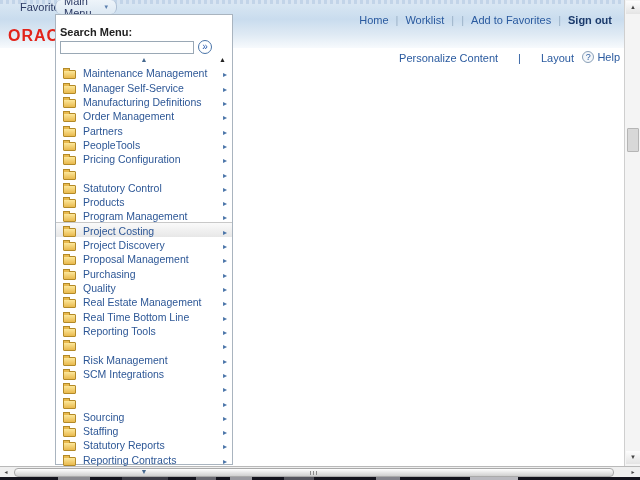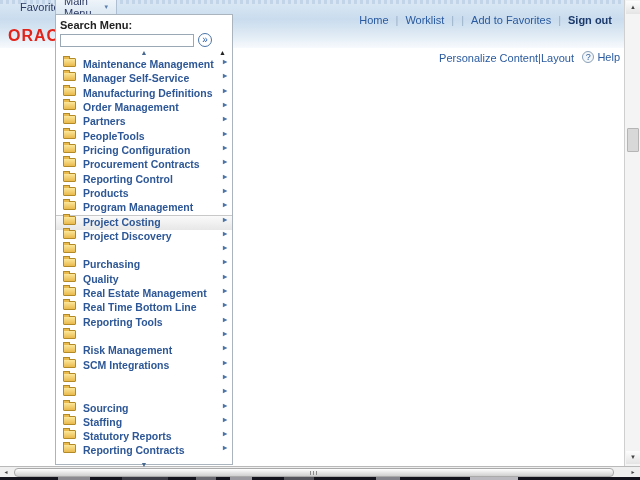--- a/index.html
+++ b/index.html
@@ -9,56 +9,56 @@
   
   .banner { position:absolute; left:0; top:0; width:624px; height:48px;
     background:linear-gradient(180deg,#d9e7f3 6%,#c9dcee 40%,#dfeaf4 72%,#f7fafd 100%); }
   .banner-pattern { position:absolute; left:0; top:0; width:100%; height:4px;
     background:repeating-linear-gradient(90deg,#c2d4e8 0 3px,#d9e5f2 3px 6px); }
 
   .tab { position:absolute; top:0; height:14px; display:flex; align-items:center; gap:4px;
     font-size:11px; color:#2c3a64; padding:0 8px; cursor:pointer; }
   .tab-favorites { left:12px; border-right:1px solid #aebfd4; }
   .tab-mainmenu { left:55px; width:62px; background:linear-gradient(180deg,#eef4fa,#dce8f3);
-    border-left:1px solid #aebfd4; border-right:1px solid #aebfd4; }
+    border-left:1px solid #aebfd4; border-right:1px solid #aebfd4;border-radius:6px; }
   .caret { font-size:7px; color:#5b7fae; }
 
   .nav-links { position:absolute; right:12px; top:14px; display:flex; align-items:flex-start; gap:7px;
     font-size:11px; }
   .nav-link { color:#2a5a9f; cursor:pointer; }
   .nav-sep { color:#9ab0c6; }
   .nav-signout { color:#1b3a6b; font-weight:bold; cursor:pointer; }
 
   .logo { position:absolute; left:8px; top:27px; font-size:16px; font-weight:bold;
     color:#e2231a; letter-spacing:1px; }
 
   
   .page-controls { position:absolute; top:52px; right:66px; font-size:11px; color:#2a5a9f;
-    display:flex; gap:0; }
+    display:flex; gap:20px; }
   .page-controls .ctl { cursor:pointer; }
   .help-box { position:absolute; top:51px; right:20px; display:flex; align-items:center; gap:3px;
     font-size:11px; color:#2a5a9f; cursor:pointer; }
   .help-circle { width:12px; height:12px; border:1px solid #8aa0b8; border-radius:50%;
     background:#f4f7fa; color:#2a5a9f; font-size:9px; line-height:10px; text-align:center; }
 
   
   .menu-panel { position:absolute; left:55px; top:14px; width:178px; height:451px;
     background:#ffffff; border:1px solid #a9b4bf; z-index:5; }
-  .search-label { font-size:11px; font-weight:bold; color:#222222; padding:4px 0 2px 4px; }
+  .search-label { font-size:11px; font-weight:bold; color:#222222; padding:4px 0 2px 4px;margin-top:7px; }
   .search-row { display:flex; align-items:center; gap:4px; padding-left:4px; }
   .search-input { width:134px; height:13px; border:1px solid #9aa8b5; font-size:10px; padding:0 2px; }
   .go-btn { width:14px; height:14px; border:1px solid #4a74a8; border-radius:50%; background:#ffffff;
     color:#2a5db0; font-size:10px; line-height:11px; text-align:center; cursor:pointer; }
   .scroll-row { position:relative; height:11px; text-align:center; font-size:7px; color:#47698f;
     line-height:11px; cursor:pointer; }
   .scroll-top-mini { position:absolute; right:6px; top:0; color:#222222; font-size:7px; }
 
   .menu-list { }
-  .menu-item { position:relative; height:14.32px; display:flex; align-items:flex-start;
-    padding-left:7px; cursor:pointer;font-weight:bold; }
+  .menu-item { position:relative; height:14.32px; display:flex; align-items:flex-end;
+    padding-left:7px; cursor:pointer; }
   .menu-item.highlighted { background:linear-gradient(180deg,#fafafa,#e7e7e7);
     border-top:1px solid #c8c8c8; }
   .folder { width:13px; height:9px; margin-right:7px; position:relative;
     background:linear-gradient(180deg,#fce79a,#e9b94d); border:1px solid #b38a28; border-radius:1px; }
   .folder::before { content:""; position:absolute; left:-1px; top:-3px; width:5px; height:2px;
     background:#e9b94d; border:1px solid #b38a28; border-bottom:none; }
   .menu-label { font-size:10.5px; color:#2d5796; white-space:nowrap; }
   .item-arrow { position:absolute; right:5px; font-size:8px; color:#4a74a8; line-height:1; }
 
   
@@ -171,26 +171,25 @@
       <span class="menu-label">PeopleTools</span>
       <span class="item-arrow">▸</span>
     </div>
         <div class="menu-item">
       <span class="folder"></span>
       <span class="menu-label">Pricing Configuration</span>
       <span class="item-arrow">▸</span>
     </div>
         <div class="menu-item">
       <span class="folder"></span>
-      <span class="menu-label">Procurement Contracts</span>
-      <span class="item-arrow">▸</span>
-    </div>
-        <div class="menu-item">
-      <span class="folder"></span>
-      <span class="menu-label">Reporting Control</span>
+      <span class="item-arrow">▸</span>
+    </div>
+        <div class="menu-item">
+      <span class="folder"></span>
+      <span class="menu-label">Statutory Control</span>
       <span class="item-arrow">▸</span>
     </div>
         <div class="menu-item">
       <span class="folder"></span>
       <span class="menu-label">Products</span>
       <span class="item-arrow">▸</span>
     </div>
         <div class="menu-item">
       <span class="folder"></span>
       <span class="menu-label">Program Management</span>
@@ -201,20 +200,21 @@
       <span class="menu-label">Project Costing</span>
       <span class="item-arrow">▸</span>
     </div>
         <div class="menu-item">
       <span class="folder"></span>
       <span class="menu-label">Project Discovery</span>
       <span class="item-arrow">▸</span>
     </div>
         <div class="menu-item">
       <span class="folder"></span>
+      <span class="menu-label">Proposal Management</span>
       <span class="item-arrow">▸</span>
     </div>
         <div class="menu-item">
       <span class="folder"></span>
       <span class="menu-label">Purchasing</span>
       <span class="item-arrow">▸</span>
     </div>
         <div class="menu-item">
       <span class="folder"></span>
       <span class="menu-label">Quality</span>

